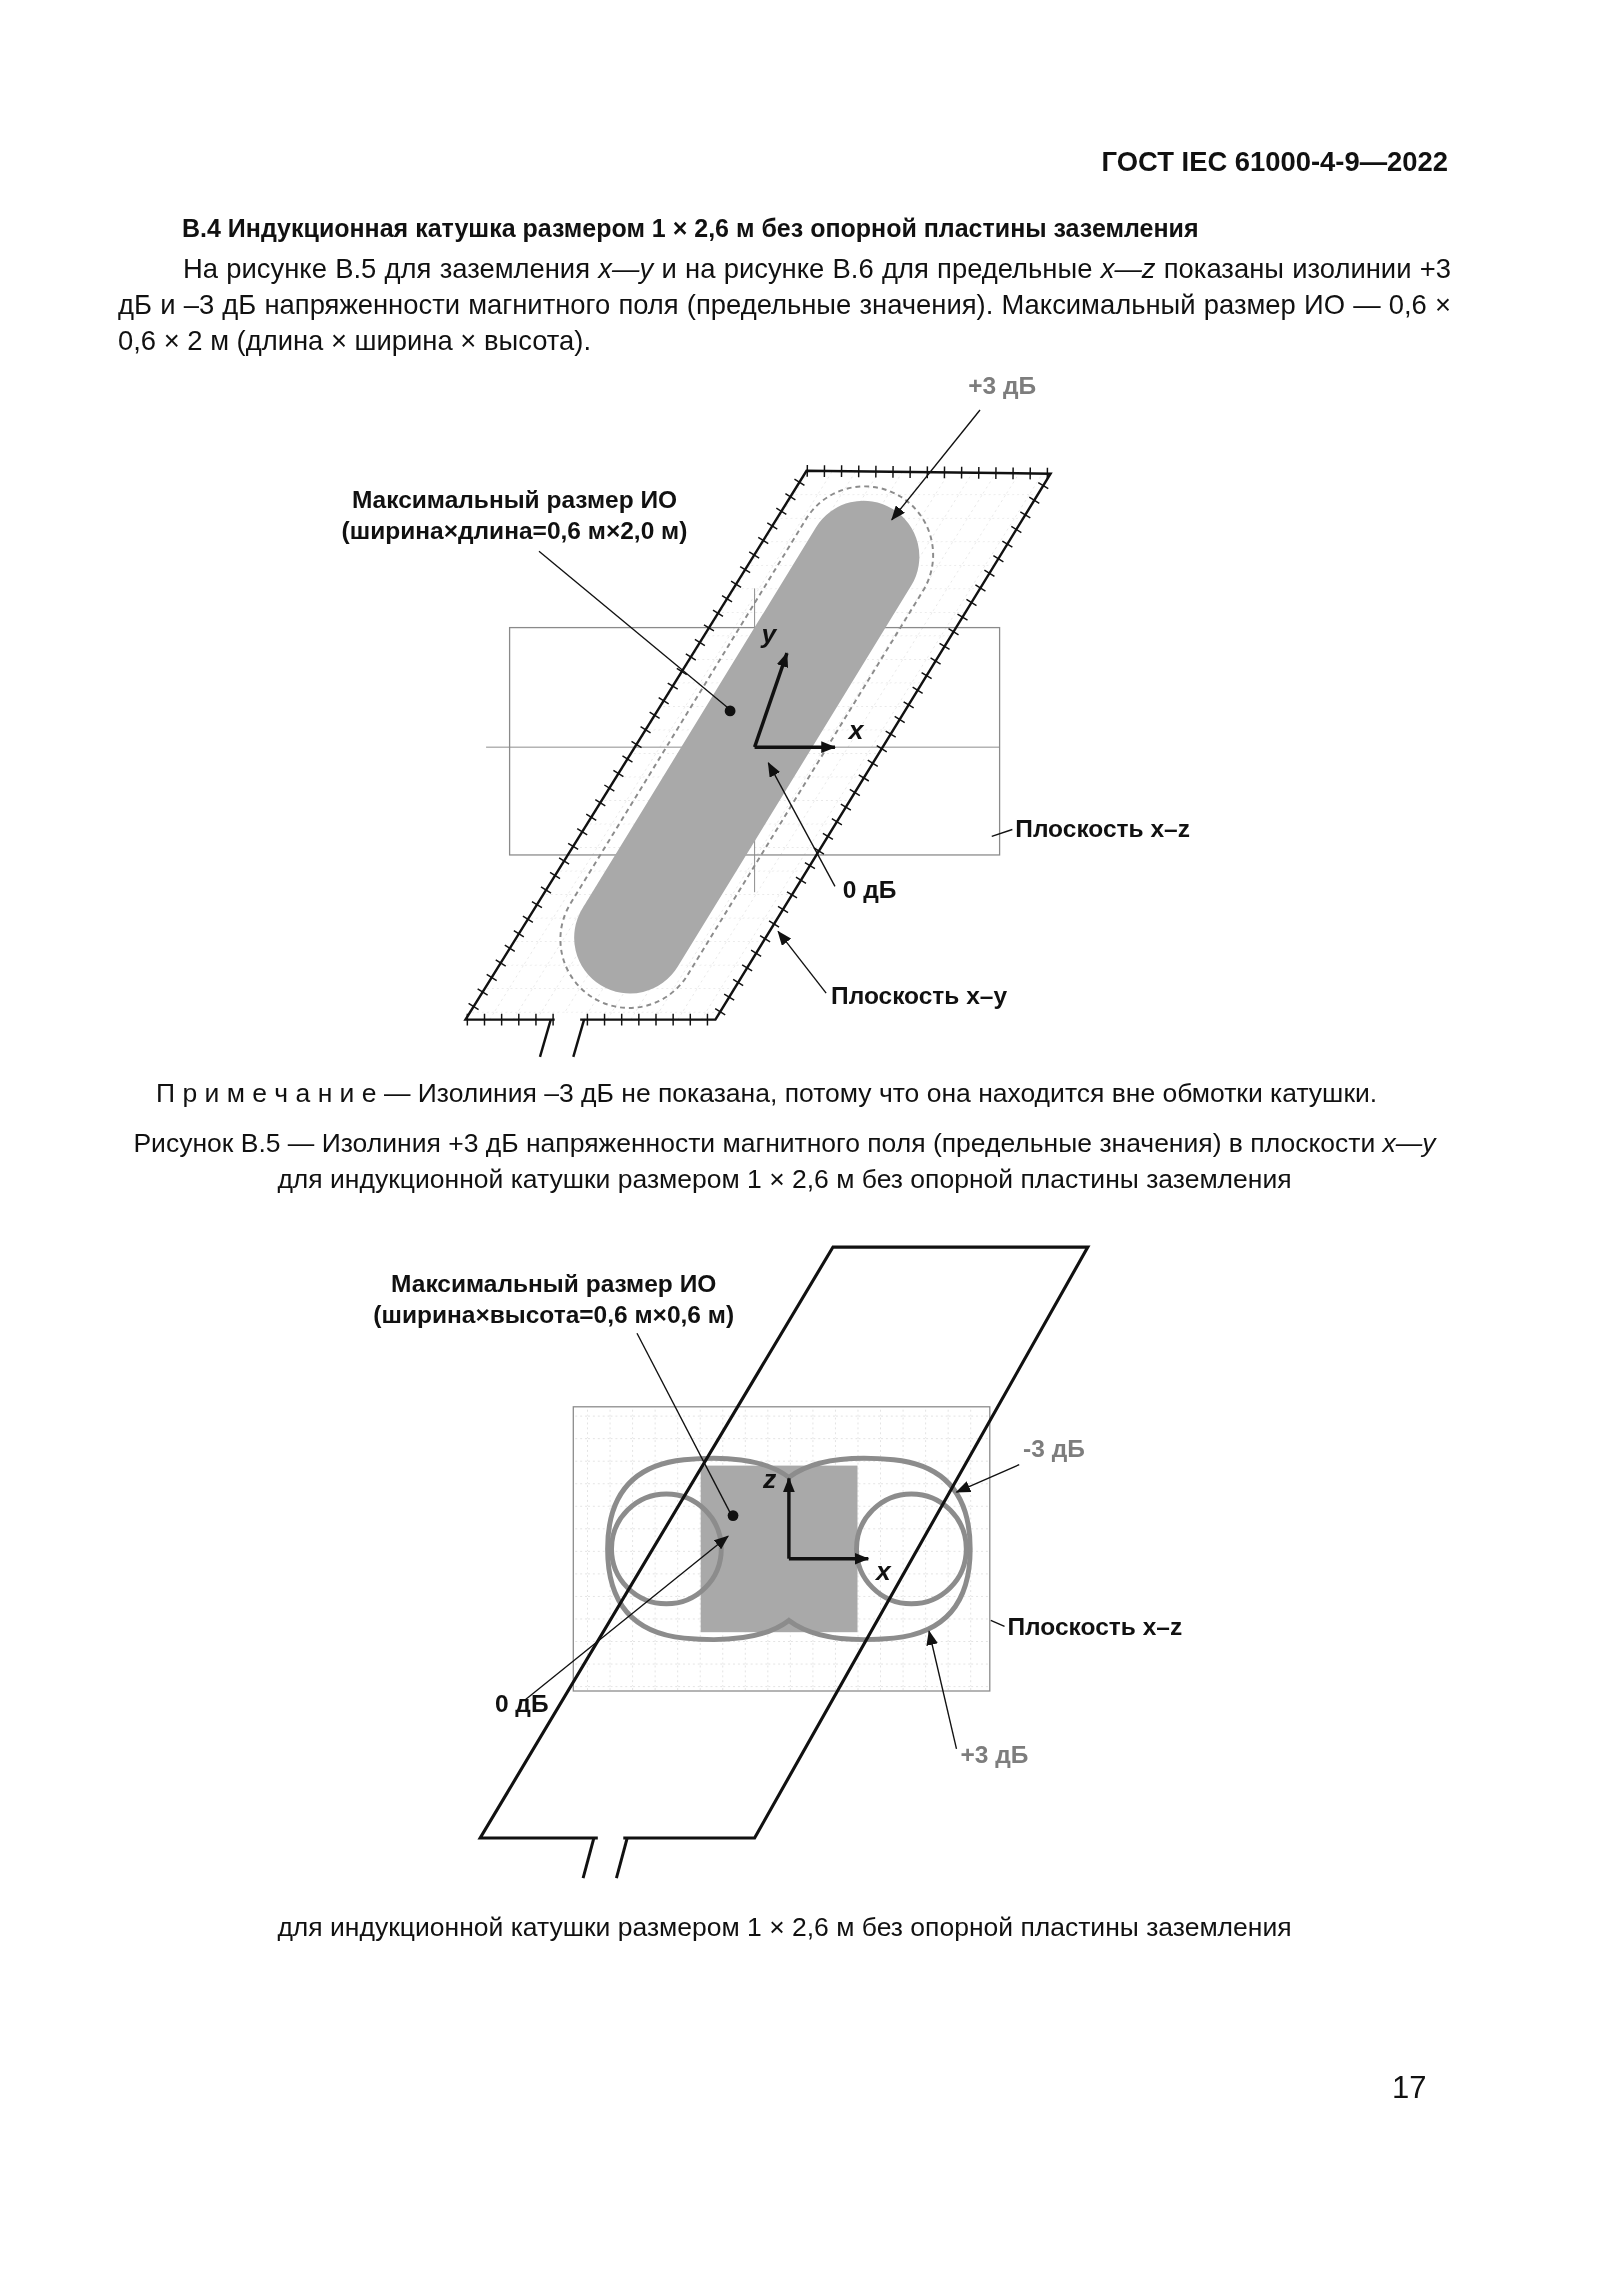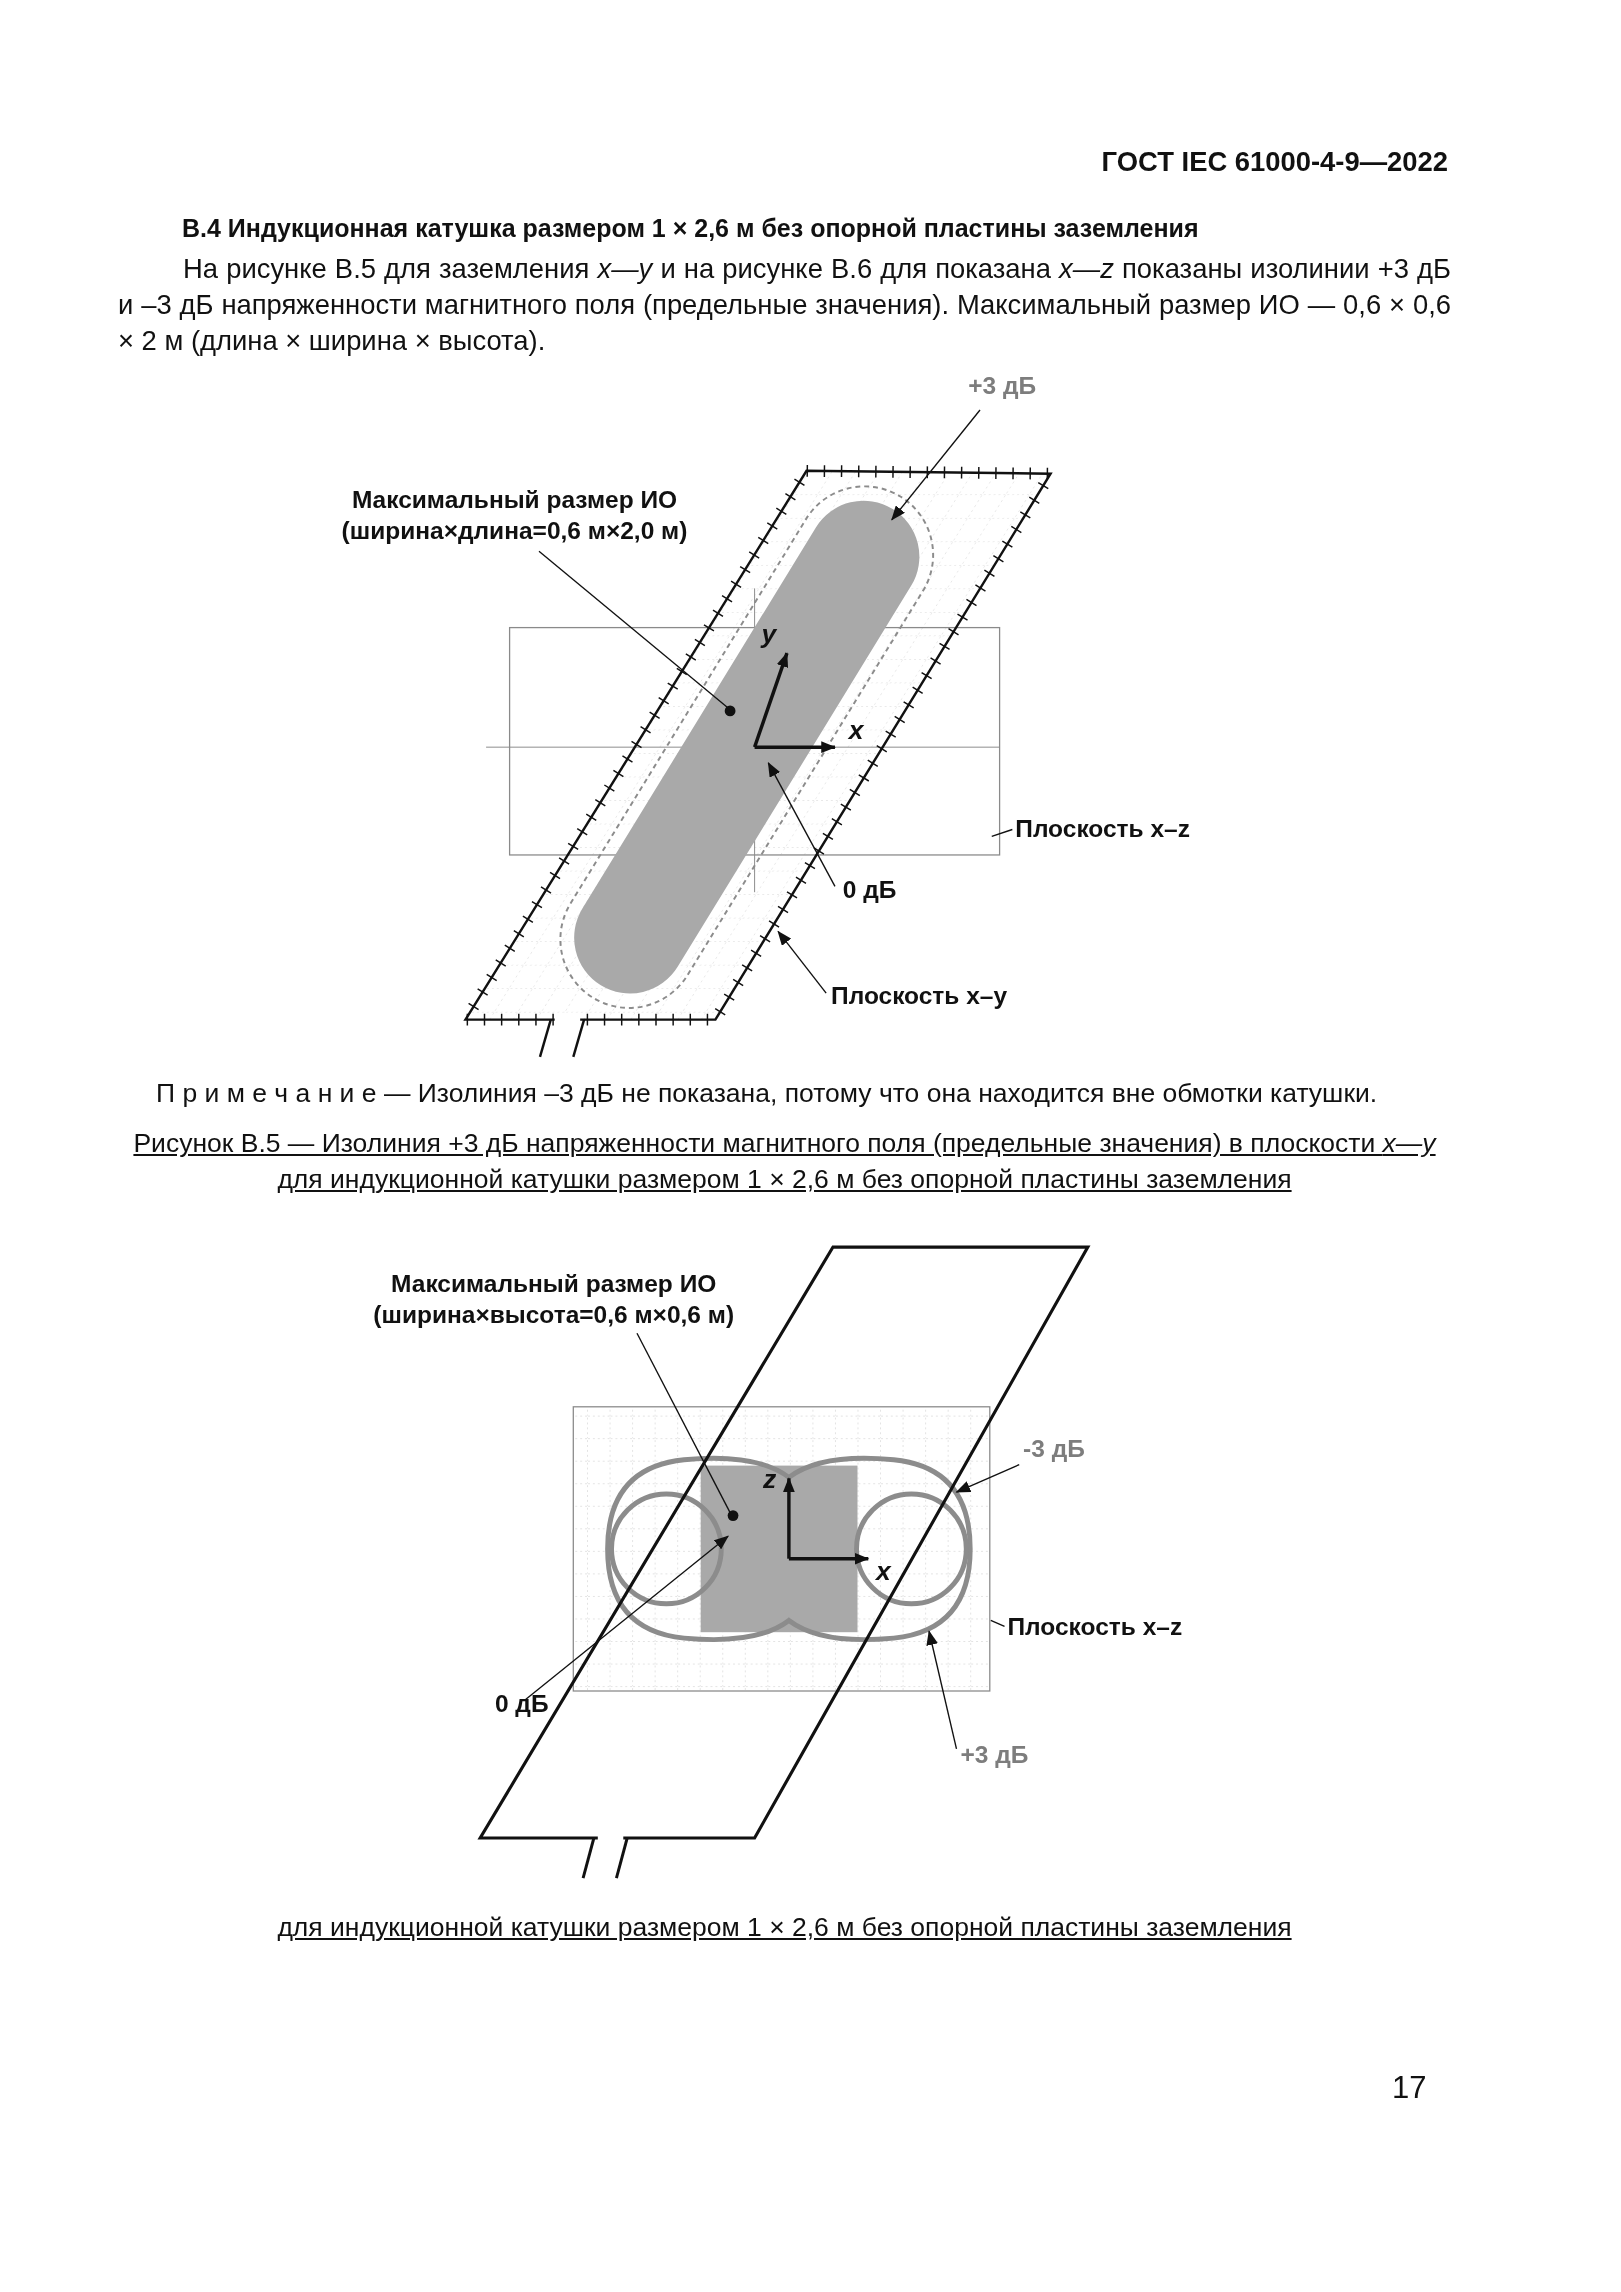--- a/index.html
+++ b/index.html
@@ -20,21 +20,21 @@
     position:absolute; top:251px; left:118px; width:1333px;
     font-size:27.4px; line-height:36px; text-align:justify; text-indent:65px;
   }
   .intro i { font-style:italic; }
   .note-line {
     position:absolute; top:1078px; left:118px; width:1372px;
     font-size:26.5px; white-space:nowrap;margin-left:38px;
   }
   .fig-caption {
     position:absolute; left:118px; width:1333px;
-    font-size:26.5px; line-height:36px; text-align:center;text-decoration:underline;
+    font-size:26.5px; line-height:36px; text-align:center;
   }
   .fig-caption .cap-line { white-space:nowrap; }
   #caption-b5 { top:1125px; }
   #caption-b6 { top:1909px; }
   .page-number {
     position:absolute; top:2070px; left:1392px; font-size:31px;text-align:center;
   }
   .fig-svg { position:absolute; }
   #fig-b5 { top:353px; left:294px; }
   #fig-b6 { top:1235px; left:294px; }
@@ -43,21 +43,21 @@
   .dlblg  { font-size:25px; font-weight:bold; fill:#7d7d7d; }
   .ax     { font-size:27px; font-weight:bold; font-style:italic; fill:#111; }
 </style>
 </head>
 <body>
 
 <div class="doc-header">ГОСТ IEC 61000-4-9—2022</div>
 
 <div class="section-heading">В.4  Индукционная катушка размером 1 × 2,6 м без опорной пластины заземления</div>
 
-<p class="intro"><span>На рисунке В.5 для заземления </span><i>x—y</i><span> и на рисунке В.6 для показана </span><i>x—z</i><span> показаны изолинии +3 дБ и –3 дБ напряженности магнитного поля (предельные значения). Максимальный размер ИО — 0,6 × 0,6 × 2 м (длина × ширина × высота).</span></p>
+<p class="intro"><span>На рисунке В.5 для заземления </span><i>x—y</i><span> и на рисунке В.6 для предельные </span><i>x—z</i><span> показаны изолинии +3 дБ и –3 дБ напряженности магнитного поля (предельные значения). Максимальный размер ИО — 0,6 × 0,6 × 2 м (длина × ширина × высота).</span></p>
 
 <svg id="fig-b5" class="fig-svg" width="980" height="706" viewBox="0 0 1000 720">
   <defs>
     <pattern id="gridSkew" width="24" height="24" patternUnits="userSpaceOnUse" patternTransform="skewX(-32)">
       <path d="M24 0H0V24" fill="none" stroke="#d2d2d2" stroke-width="1" stroke-dasharray="2 3"></path>
     </pattern>
     <marker id="ah1" markerUnits="userSpaceOnUse" markerWidth="16" markerHeight="12" refX="14" refY="6" orient="auto">
       <path d="M0 0 L15 6 L0 12 z" fill="#111"></path>
     </marker>
   </defs>

